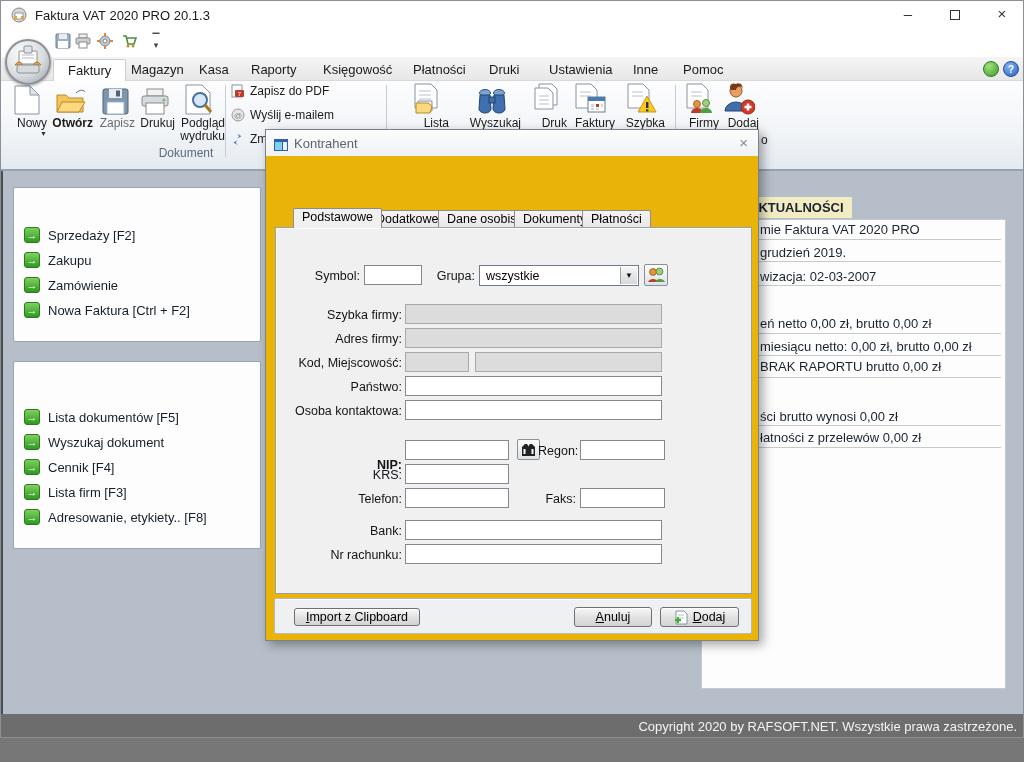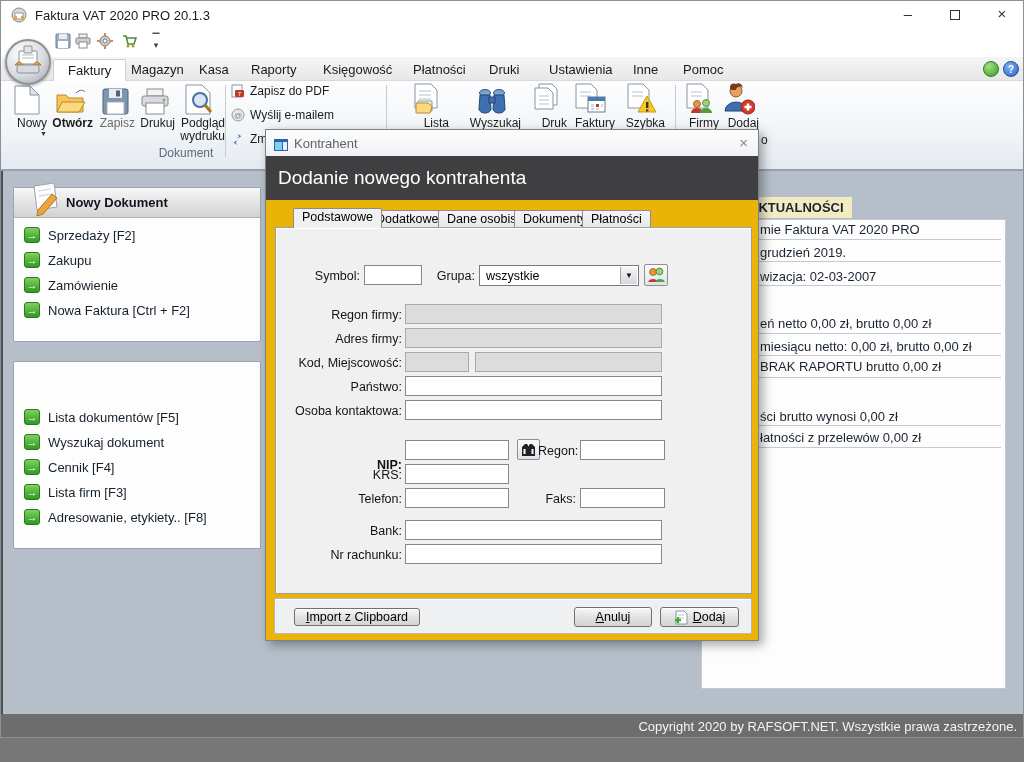--- a/index.html
+++ b/index.html
@@ -333,30 +333,20 @@
           </svg>
         </div>
       <div class="rib-lbl">Dodaj</div>
     </div>
   </div>
   <span class="abs" style="left:760px;top:132px;font-size:12px;color:#1b1b1b;z-index:51">o</span>
 
   <div id="main" class="abs">
 
     <div class="spanel abs" style="top:16px;height:155px">
-      <div class="sphead">
-        <span class="sphead-ic">
-          <svg width="38" height="38">
-              <path d="M8 6l20-3 3 24-20 3z" fill="#fdfdfd" stroke="#9aa4af"></path>
-              <line x1="12" y1="11" x2="25" y2="9" stroke="#c9d1d9"></line>
-              <line x1="13" y1="16" x2="26" y2="14" stroke="#c9d1d9"></line>
-              <path d="M12 30L26 14l5 4-14 16-6 2z" fill="#f0a23c" stroke="#b07722"></path>
-            </svg></span>
-        <span>Nowy Dokument</span>
-      </div>
       <div class="side-item" style="top:36px">
         <span class="garrow">→</span>
         <span class="side-lbl">Sprzedaży [F2]</span>
         </div>
       <div class="side-item" style="top:61px">
         <span class="garrow">→</span>
         <span class="side-lbl">Zakupu</span>
         </div>
       <div class="side-item" style="top:86px">
         <span class="garrow">→</span>
@@ -419,21 +409,20 @@
     <div id="dlg-title">
       <span class="abs" style="left:8px;top:7px">
         <svg width="14" height="12">
             <rect x="0" y="0" width="14" height="12" fill="#2f5fb0"></rect>
             <rect x="1" y="3" width="7" height="8" fill="#7fd0e8"></rect>
             <rect x="9" y="3" width="4" height="8" fill="#e8f4f8"></rect>
           </svg></span>
       <span id="dlg-title-text">Kontrahent</span>
       <span id="dlg-close">×</span>
     </div>
-    <div id="dlg-head">Dodanie nowego kontrahenta</div>
 
     <span class="dtab active" style="left:27px">Podstawowe</span>
     <span class="dtab" style="left:101px">Dodatkowe</span>
     <span class="dtab" style="left:172px">Dane osobiste</span>
     <span class="dtab" style="left:248px">Dokumenty</span>
     <span class="dtab" style="left:316px">Płatności</span>
 
     <div id="dlg-panel"></div>
 
     <span class="flabel" style="left:20px;width:74px;top:139px">Symbol:</span>
@@ -445,21 +434,21 @@
     </div>
     <div class="sqbtn" style="left:378px;top:134px;width:24px;height:22px">
       <svg width="18" height="16">
           <circle cx="6" cy="5" r="3.4" fill="#e4953f" stroke="#a86a22"></circle>
           <path d="M1 15a5.5 5 0 0 1 10 0z" fill="#c03a2b"></path>
           <circle cx="12.5" cy="4.5" r="3.4" fill="#9fce7f" stroke="#5f8f3f"></circle>
           <path d="M8 15a5.5 5 0 0 1 10 0z" fill="#4f9f3f"></path>
         </svg>
     </div>
 
-    <span class="flabel" style="left:6px;width:130px;top:178px">Regon firmy:</span>
+    <span class="flabel" style="left:6px;width:130px;top:178px">Szybka firmy:</span>
     <input class="tinput" style="left: 139px; top: 174px; width: 257px;" disabled="">
     <span class="flabel" style="left:6px;width:130px;top:202px">Adres firmy:</span>
     <input class="tinput" style="left: 139px; top: 198px; width: 257px;" disabled="">
     <span class="flabel" style="left:6px;width:130px;top:226px">Kod, Miejscowość:</span>
     <input class="tinput" style="left: 139px; top: 222px; width: 64px;" disabled="">
     <input class="tinput" style="left: 209px; top: 222px; width: 187px;" disabled="">
     <span class="flabel" style="left:6px;width:130px;top:250px">Państwo:</span>
     <input class="tinput" style="left: 139px; top: 246px; width: 257px;">
     <span class="flabel" style="left:6px;width:130px;top:274px">Osoba kontaktowa:</span>
     <input class="tinput" style="left: 139px; top: 270px; width: 257px;">

